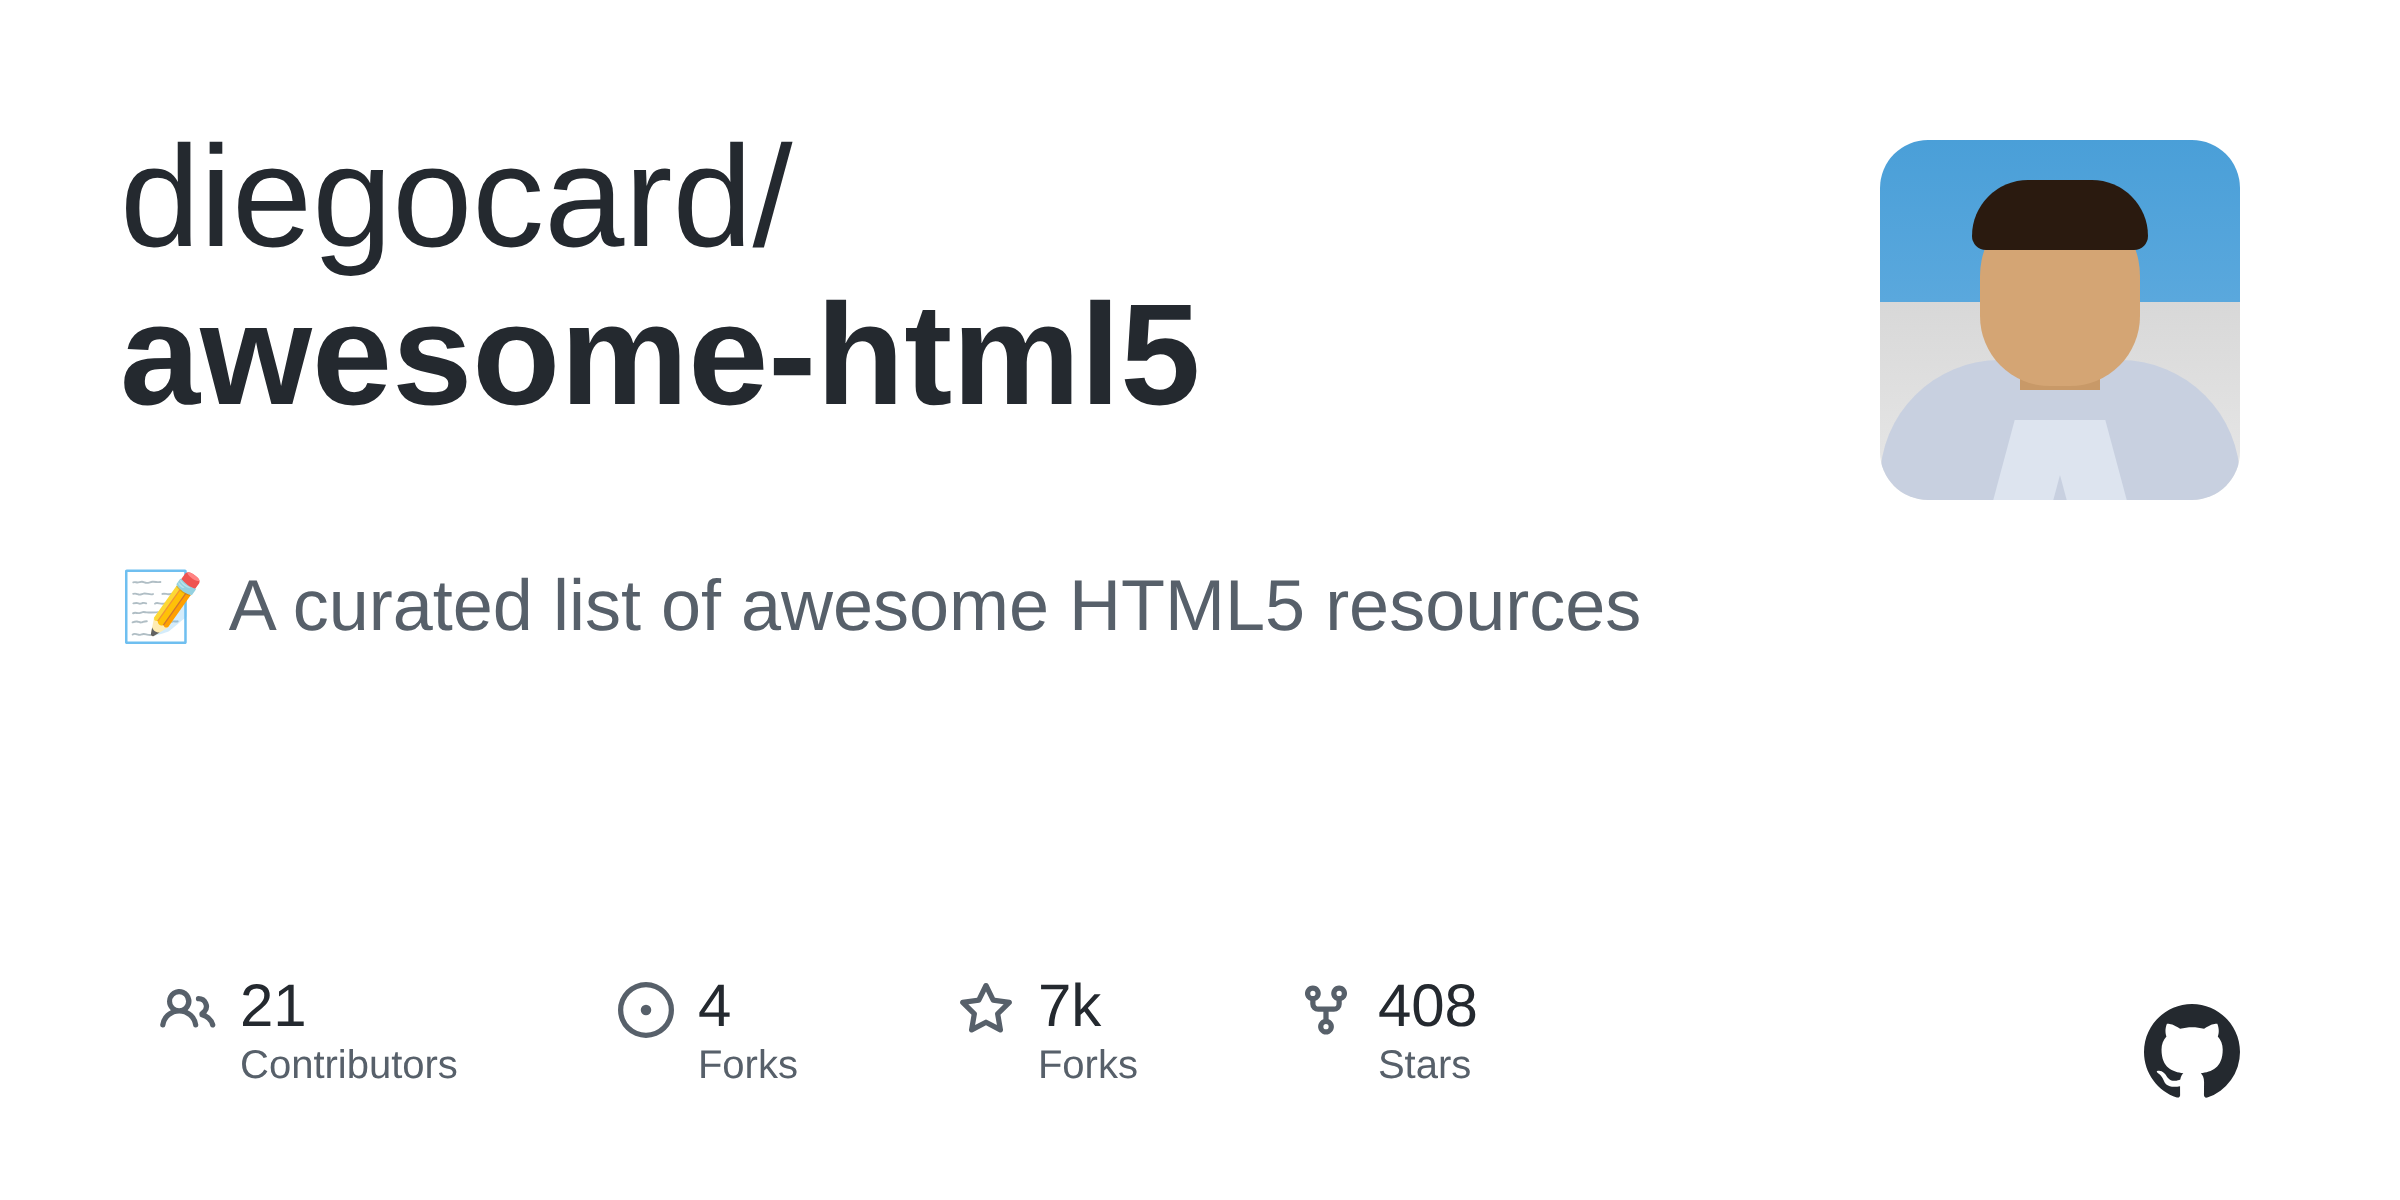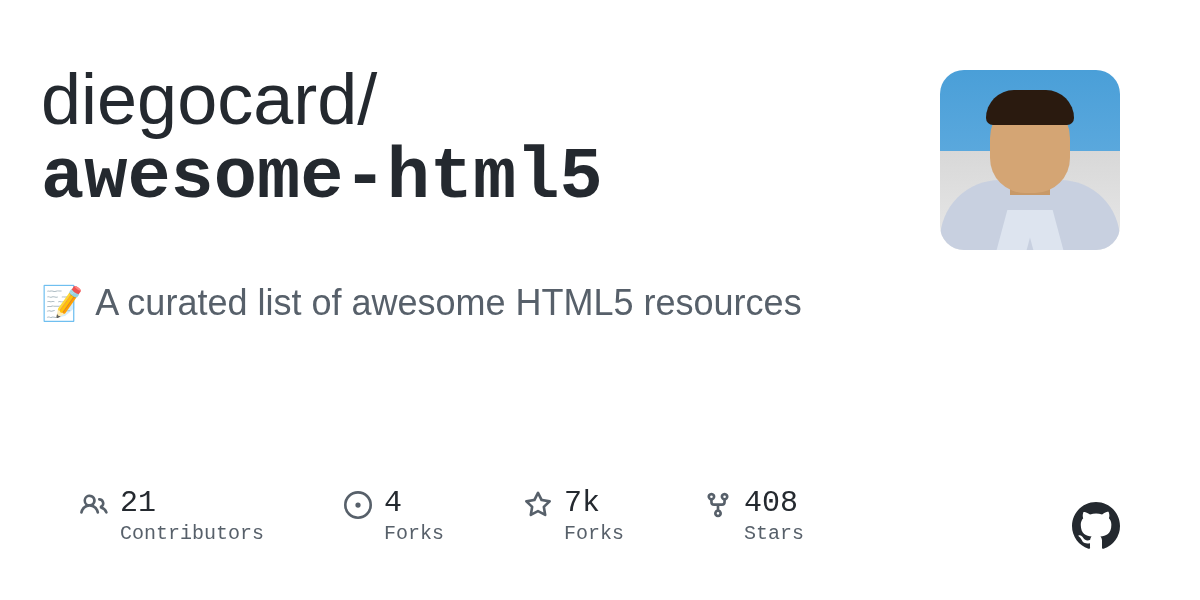--- a/index.html
+++ b/index.html
@@ -6,21 +6,21 @@
     body {
       width: 1200px;
       height: 600px;
       background: #ffffff;
       font-family: -apple-system, BlinkMacSystemFont, "Segoe UI", Helvetica, Arial, sans-serif;
       color: #24292f;
       position: relative;
       overflow: hidden;
     }
     .container {
-      padding: 60px 80px 0 41px;
+      padding: 60px 80px 0 60px;
       height: 100%;
       position: relative;
       border-radius: 24px;
     }
     .header-row {
       display: flex;
       justify-content: space-between;
       align-items: flex-start;
     }
     .title-block {
@@ -33,21 +33,20 @@
     }
     .owner {
       font-weight: 400;
     }
     .slash {
       font-weight: 400;
     }
     .repo-name {
       font-weight: 700;
       display: block;
-      font-family: Liberation Mono, monospace;
     }
     .avatar {
       width: 180px;
       height: 180px;
       border-radius: 24px;
       background: linear-gradient(180deg, #4a9fd8 0%, #5aa8dd 45%, #d8d8d8 45%, #e8e8e8 100%);
       position: relative;
       overflow: hidden;
       flex-shrink: 0;
       margin-top: 10px;
@@ -132,21 +131,20 @@
     .stat-icon {
       width: 28px;
       height: 28px;
       margin-top: 4px;
       color: #57606a;
       flex-shrink: 0;
     }
     .stat-text {
       display: flex;
       flex-direction: column;
-      font-family: Liberation Mono, monospace;
     }
     .stat-value {
       font-size: 30px;
       font-weight: 400;
       color: #24292f;
       line-height: 1.1;
     }
     .stat-label {
       font-size: 20px;
       font-weight: 400;

